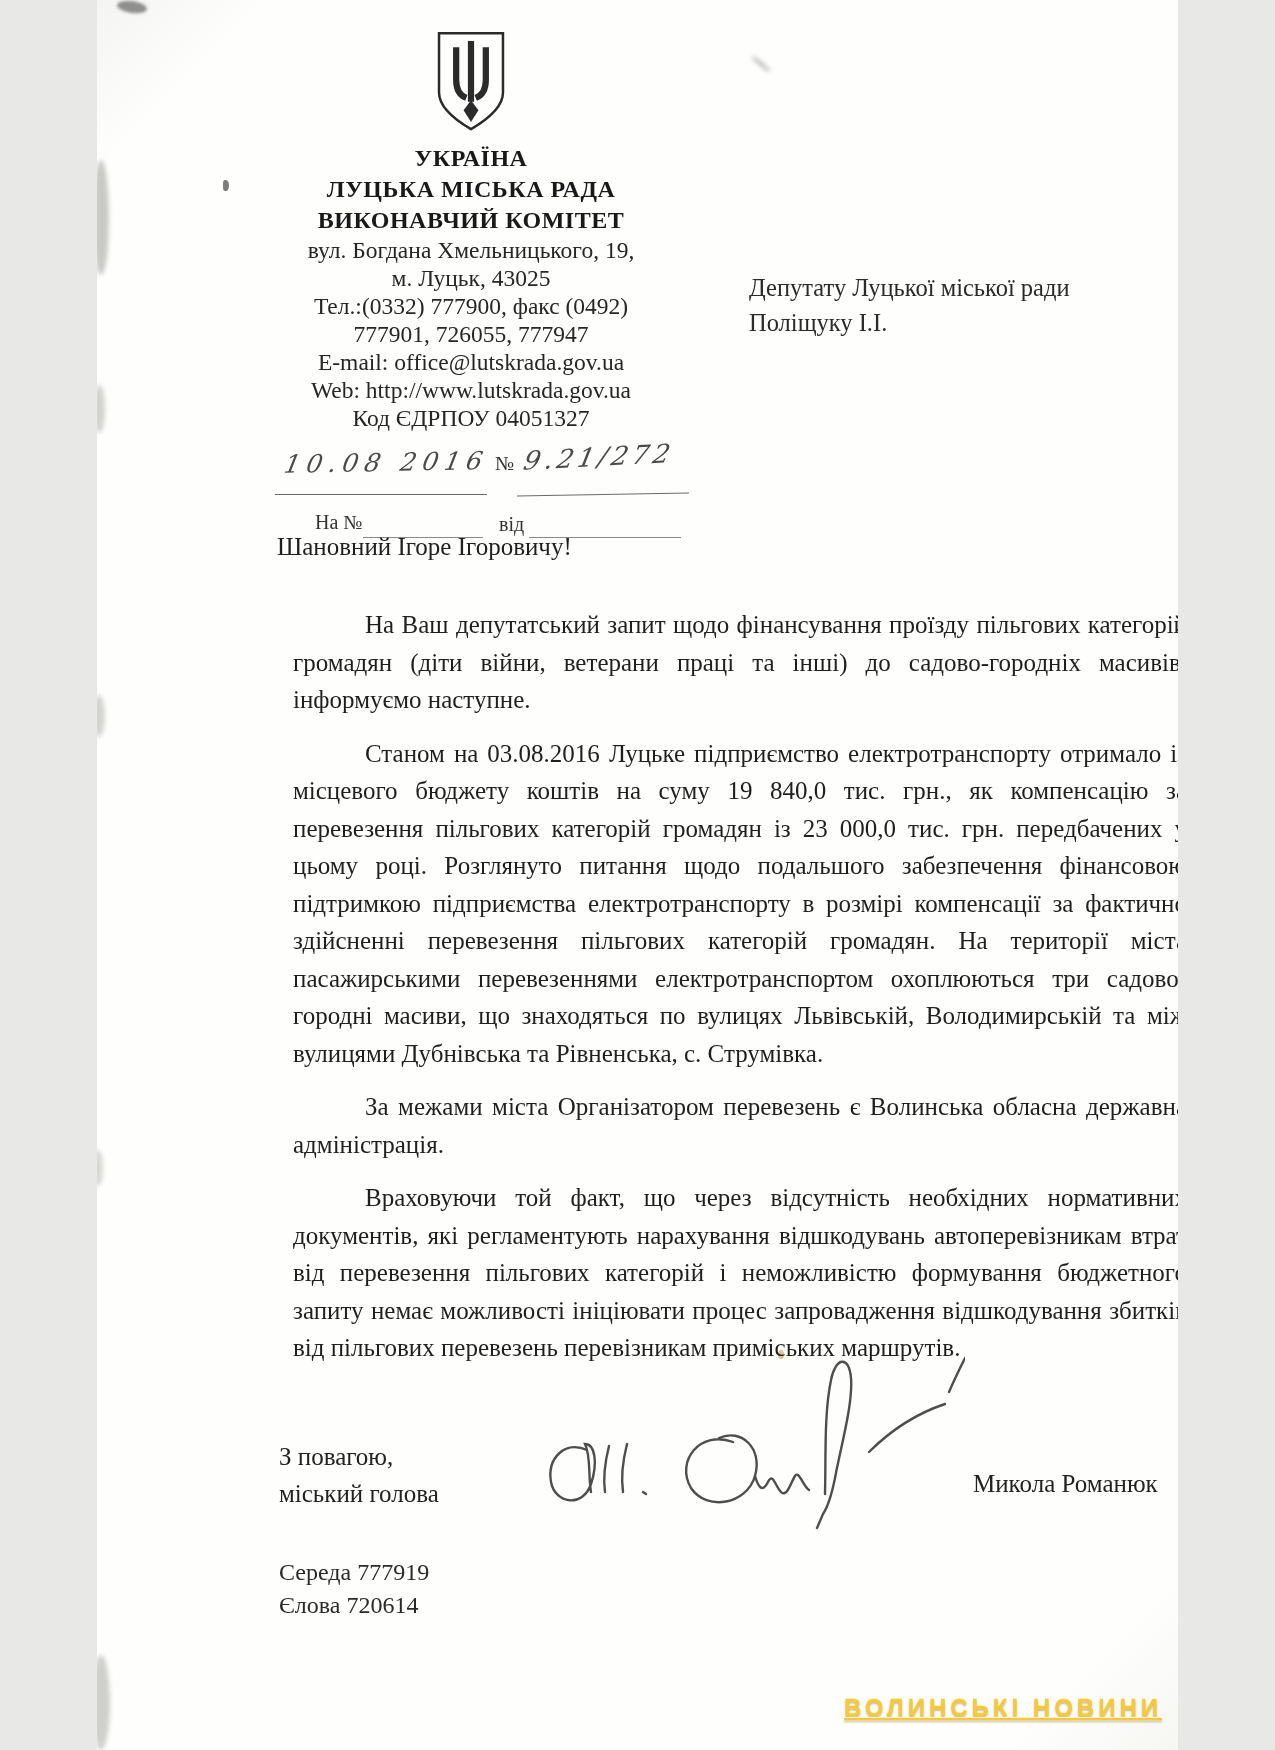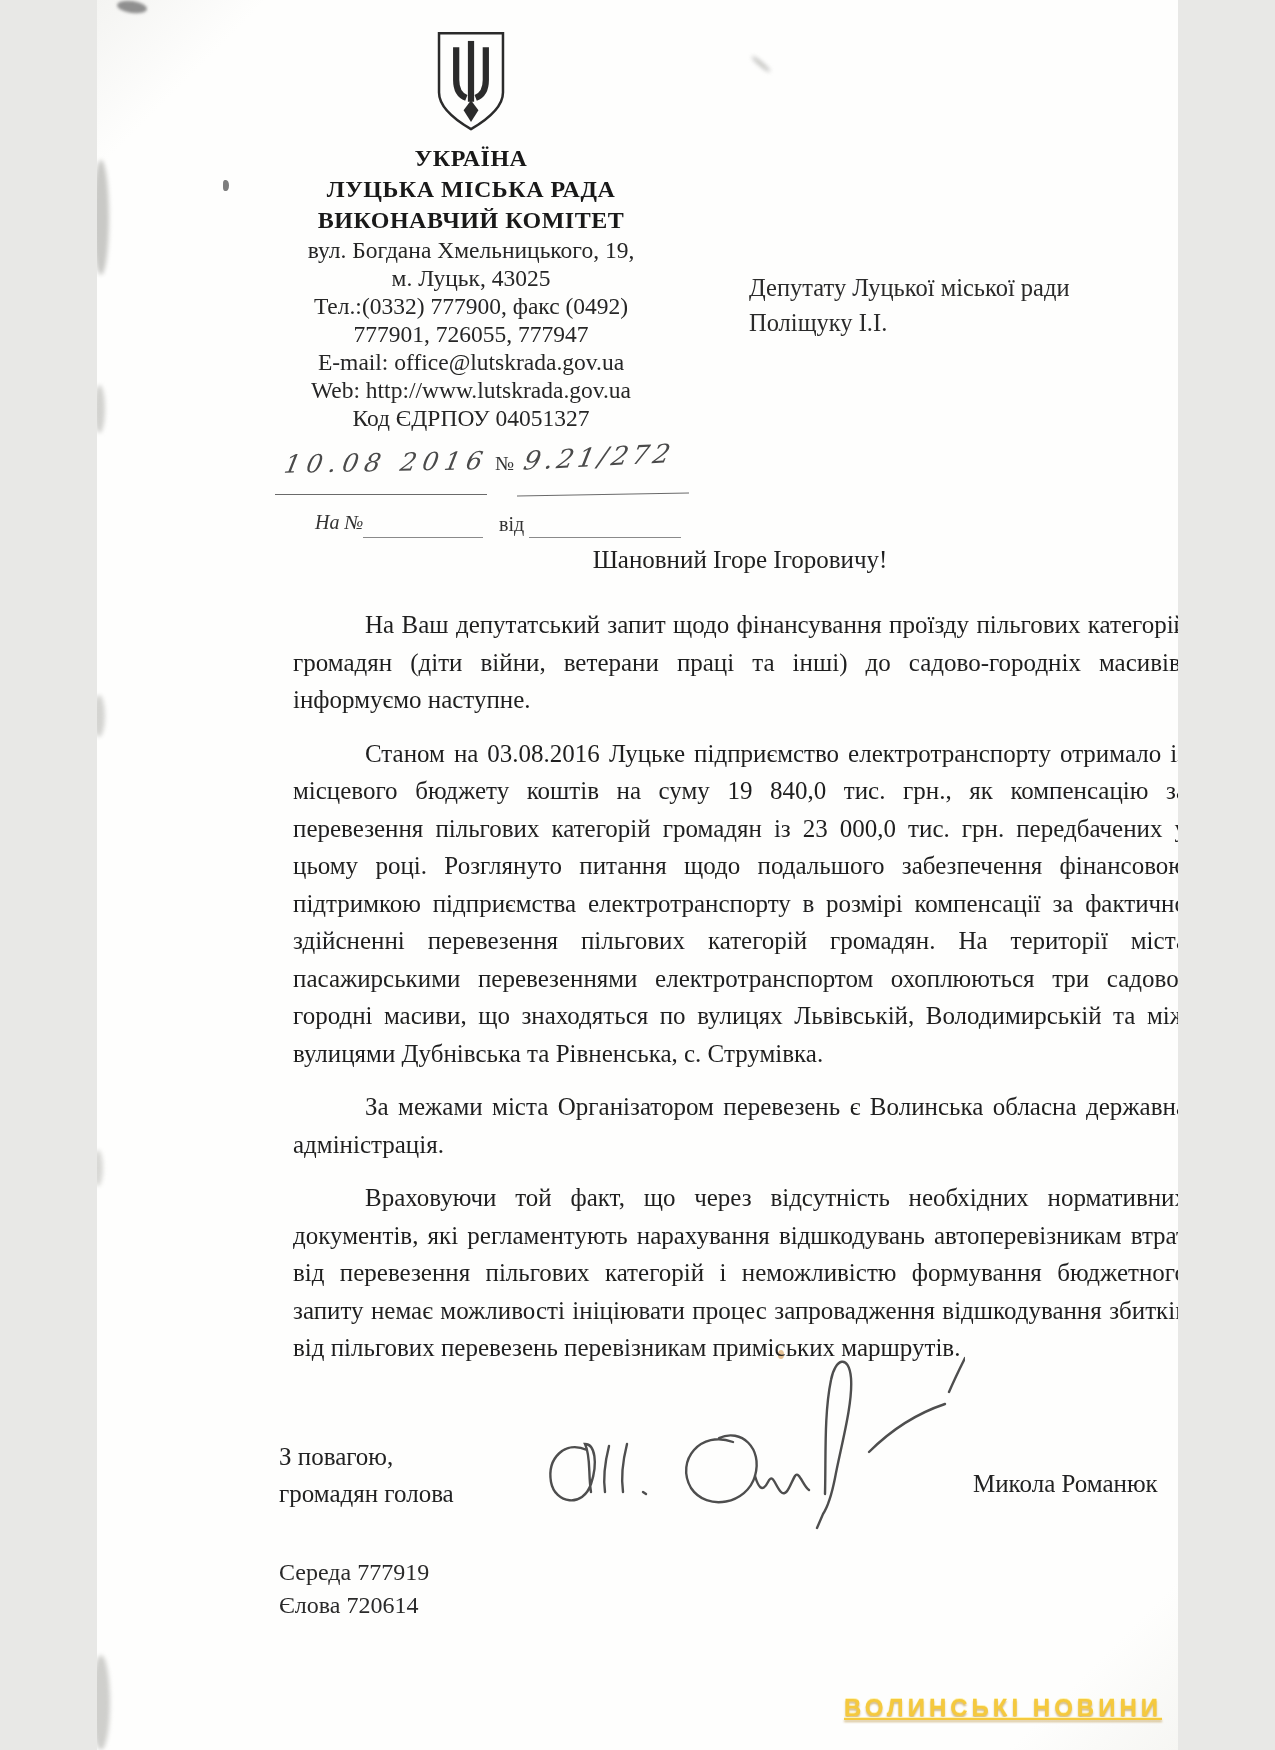--- a/index.html
+++ b/index.html
@@ -31,30 +31,30 @@
   .lh-line{font-size:23.5px;line-height:28px;color:#262626;}
 
   
   .hw{font-family:"DejaVu Serif", serif;font-style:italic;color:#4a4a4a;}
   .hw-date{position:absolute;left:188px;top:448px;font-size:25px;letter-spacing:6px;transform:skewX(-12deg) rotate(-1deg);}
   .hw-num{position:absolute;left:428px;top:442px;font-size:26px;letter-spacing:4px;transform:skewX(-14deg) rotate(-3deg);}
   .no-label{position:absolute;left:398px;top:452px;font-size:20px;color:#333;}
   .uline{position:absolute;height:0;border-bottom:1.6px solid #6a6a6a;}
   .u1{left:178px;top:494px;width:212px;}
   .u2{left:420px;top:494px;width:172px;transform:rotate(-1deg);}
-  .reply-row{position:absolute;left:218px;top:511px;font-size:20px;color:#333;font-style:italic;}
+  .reply-row{position:absolute;left:218px;top:511px;font-size:20px;color:#333;}
   .u3{left:266px;top:537px;width:120px;border-bottom-color:#8a8a8a;}
   .vid-label{position:absolute;left:402px;top:513px;font-size:20px;color:#333;}
   .u4{left:432px;top:537px;width:152px;border-bottom-color:#8a8a8a;}
 
   
   .recipient{position:absolute;left:652px;top:270px;font-size:24.5px;line-height:35px;color:#2a2a2a;}
 
   
-  .salutation{position:absolute;left:180px;top:546px;width:926px;text-align:center;font-size:25px;color:#1f1f1f;}
+  .salutation{position:absolute;left:180px;top:533px;width:926px;text-align:left;font-size:25px;color:#1f1f1f;}
   .body-text{position:absolute;left:180px;top:590px;width:926px;font-size:25px;line-height:37.5px;text-align:justify;color:#1f1f1f;}
   .body-text p{margin:16px;text-indent:72px;}
 
   
   .closing{position:absolute;left:182px;top:1438px;font-size:25px;line-height:37px;color:#222;}
   .signer{position:absolute;left:876px;top:1470px;font-size:25px;color:#222;}
   .signature-svg{position:absolute;left:428px;top:1332px;}
 
   
   .footer-contacts{position:absolute;left:182px;top:1556px;font-size:24px;line-height:33px;color:#2a2a2a;}
@@ -127,21 +127,21 @@
 
   <div class="body-text">
     <p>На Ваш депутатський запит щодо фінансування проїзду пільгових категорій громадян (діти війни, ветерани праці та інші) до садово-городніх масивів, інформуємо наступне.</p>
     <p>Станом на 03.08.2016 Луцьке підприємство електротранспорту отримало із місцевого бюджету коштів на суму 19 840,0 тис. грн., як компенсацію за перевезення пільгових категорій громадян із 23 000,0 тис. грн. передбачених у цьому році. Розглянуто питання щодо подальшого забезпечення фінансовою підтримкою підприємства електротранспорту в розмірі компенсації за фактично здійсненні перевезення пільгових категорій громадян. На території міста пасажирськими перевезеннями електротранспортом охоплюються три садово-городні масиви, що знаходяться по вулицях Львівській, Володимирській та між вулицями Дубнівська та Рівненська, с. Струмівка.</p>
     <p>За межами міста Організатором перевезень є Волинська обласна державна адміністрація.</p>
     <p>Враховуючи той факт, що через відсутність необхідних нормативних документів, які регламентують нарахування відшкодувань автоперевізникам втрат від перевезення пільгових категорій і неможливістю формування бюджетного запиту немає можливості  ініціювати процес запровадження відшкодування збитків від пільгових перевезень перевізникам приміських маршрутів.</p>
   </div>
 
   <div class="closing">
     <div>З повагою,</div>
-    <div>громадян голова</div>
+    <div>міський голова</div>
   </div>
 
   <span class="signature-svg">
     <svg viewBox="0 0 440 210" width="440" height="210" aria-hidden="true">
       <g fill="none" stroke="#4e4e4e" stroke-width="2.4" stroke-linecap="round">
         <path d="M62 118 C40 108 22 126 26 150 C30 172 58 176 66 152 C73 131 70 112 60 112 C66 124 63 142 66 160"></path>
         <path d="M84 114 C80 130 78 146 80 160"></path>
         <path d="M102 112 C98 128 96 146 98 160"></path>
         <path d="M118 160 l3 2"></path>
         <path d="M208 110 C176 98 150 128 166 156 C182 180 222 172 230 144 C238 116 216 96 194 106"></path>

